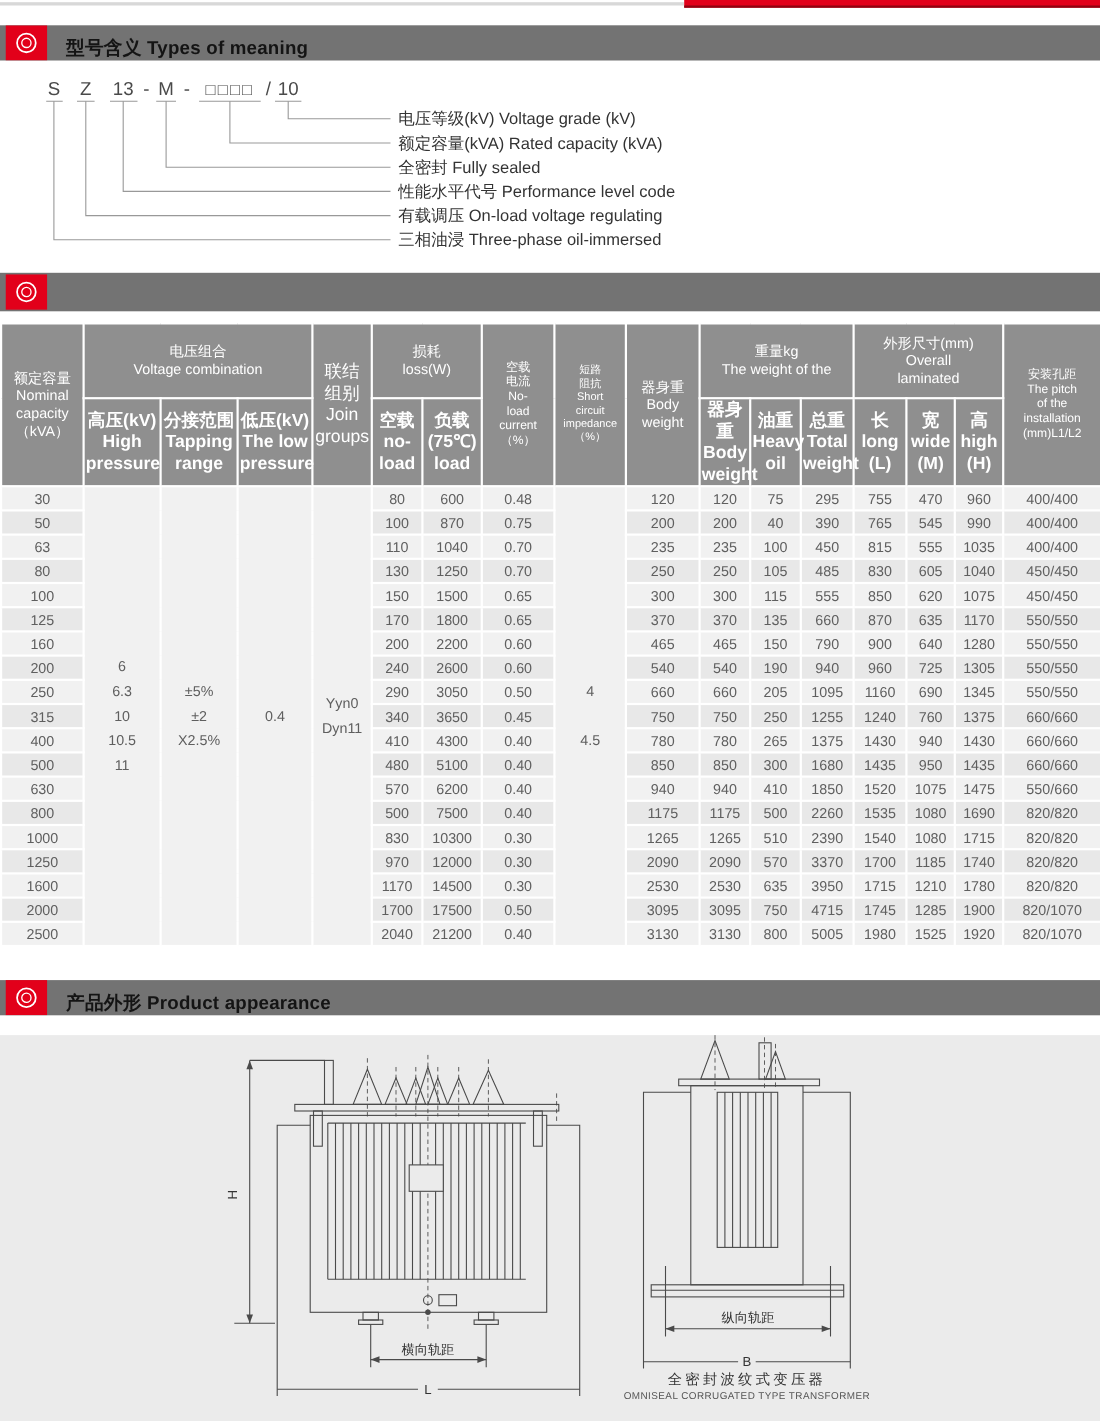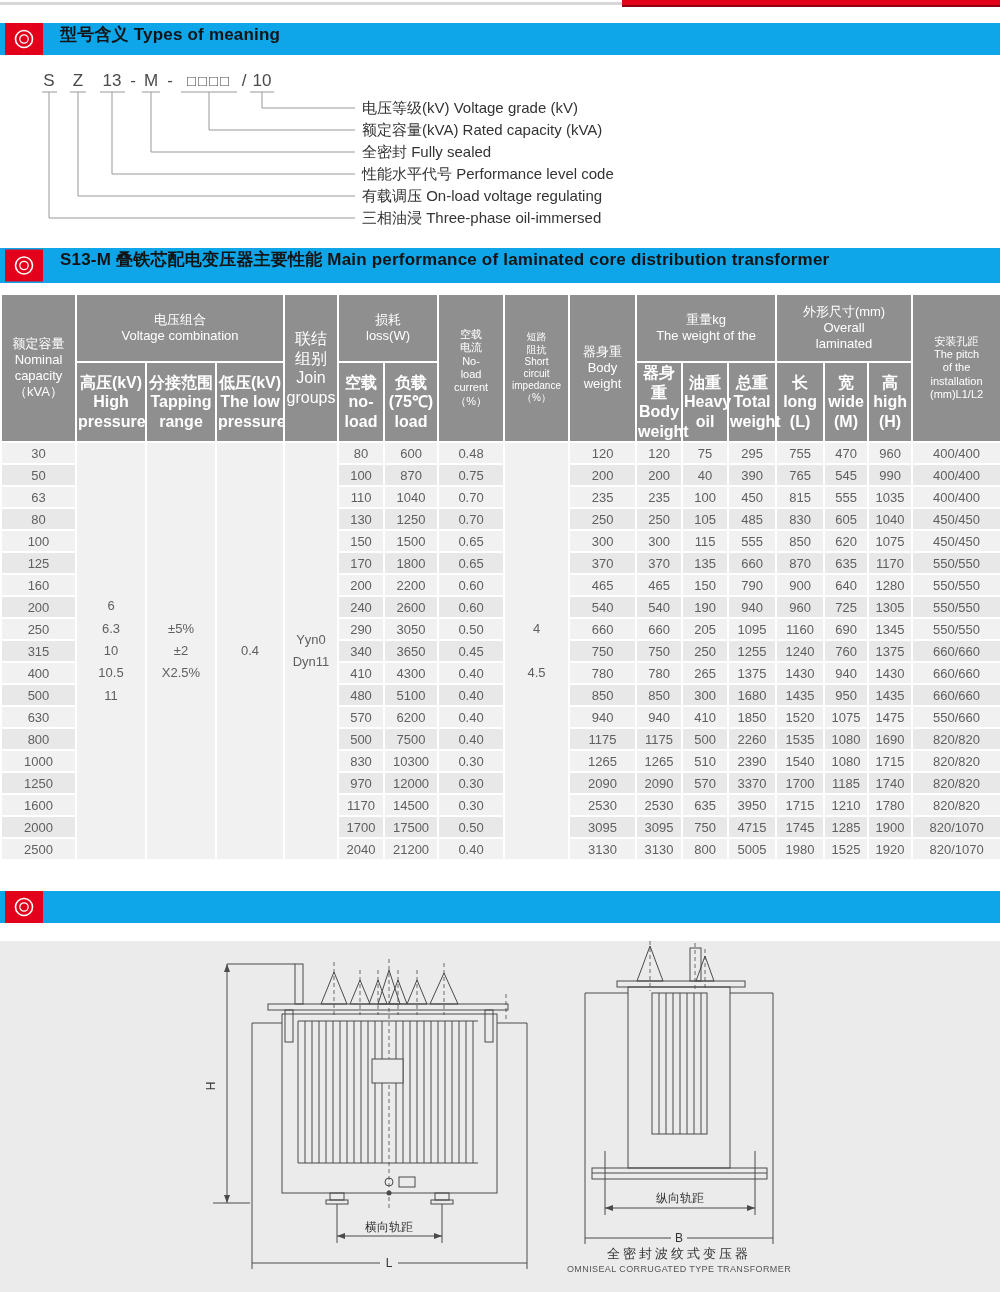--- a/index.html
+++ b/index.html
@@ -6,21 +6,21 @@
   body {
     width:1000px; height:1292px; position:relative; overflow:hidden;
     background:#ffffff; font-family:"Liberation Sans", sans-serif;
     --accent:#e2001a; --thead:#8f8f8f;
   }
   
   .top-gray { position:absolute; left:0; top:2px; width:622px; height:3px; background:#d8d8d8; }
   .top-red  { position:absolute; left:622px; top:0; width:378px; height:5px; background:var(--accent); border-bottom:2px solid #8e0310; }
 
   
-  .section-bar { display:flex; align-items:flex-start; background:#0ea5e9; height:32px; }
+  .section-bar { display:flex; align-items:flex-end; background:#737373; height:32px; }
   .section-bar.lg { height:35px; }
   .bullet { width:38px; height:32px; margin-left:5px; flex:none; display:block; }
   .section-bar.lg .bullet { height:35px; }
   .bullet rect.bg { fill:var(--accent); }
   .bullet circle { fill:none; stroke:#fff; }
   .section-title { margin-left:17px; font-weight:bold; font-size:17px; color:#141414; letter-spacing:0.2px; white-space:nowrap; }
 
   .bar1 { margin-top:23px; }
   .bar2 { margin-top:18px; }
   .bar3 { margin-top:30px; }
@@ -119,21 +119,20 @@
     </g>
   </svg>
 </div>
 
 <div class="section-bar lg bar2">
   <svg class="bullet" viewBox="0 0 38 32">
     <rect class="bg" x="0" y="0" width="38" height="32"></rect>
     <circle cx="19" cy="16" r="8.5" stroke-width="1.6"></circle>
     <circle cx="19" cy="16" r="4.2" stroke-width="1.2"></circle>
   </svg>
-  <span class="section-title">S13-M 叠铁芯配电变压器主要性能 Main performance of laminated core distribution transformer</span>
 </div>
 
 <table class="perf">
   <colgroup>
     <col style="width:75px">
       <col style="width:70px">
       <col style="width:70px">
       <col style="width:68px">
     <col style="width:54px">
       <col style="width:46px">
@@ -508,20 +507,21 @@
       </tr>
     </tbody>
 </table>
 
 <div class="section-bar bar3">
   <svg class="bullet" viewBox="0 0 38 32">
     <rect class="bg" x="0" y="0" width="38" height="32"></rect>
     <circle cx="19" cy="16" r="8.5" stroke-width="1.6"></circle>
     <circle cx="19" cy="16" r="4.2" stroke-width="1.2"></circle>
   </svg>
+  <span class="section-title">产品外形 Product appearance</span>
 </div>
 
 <div class="drawing-panel">
 
   <svg class="front" width="370" height="340" viewBox="0 0 370 340">
     <g>
       <line class="draw" x1="52" y1="23" x2="52" y2="262"></line>
       <line class="draw" x1="52" y1="23" x2="120" y2="23"></line>
       <line class="draw" x1="38" y1="262" x2="75" y2="262"></line>
       <polygon class="draw-fill" points="49,31 55,31 52,23"></polygon>

